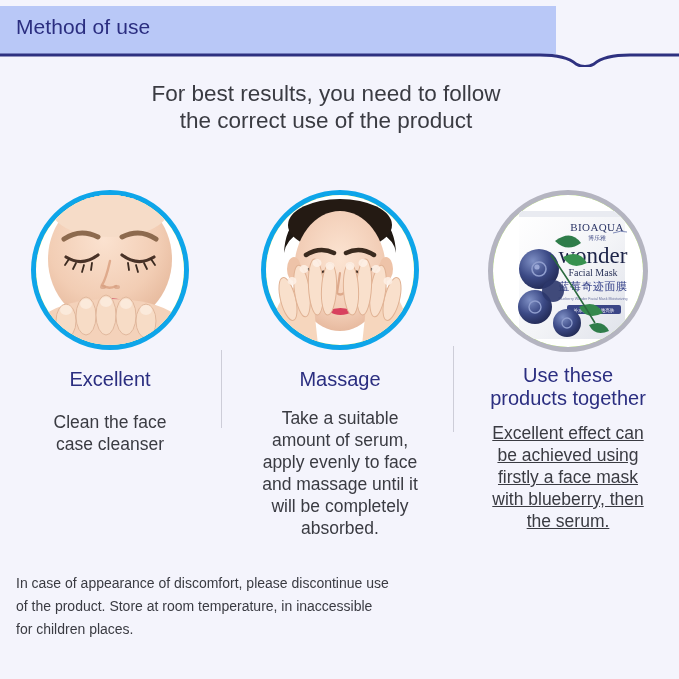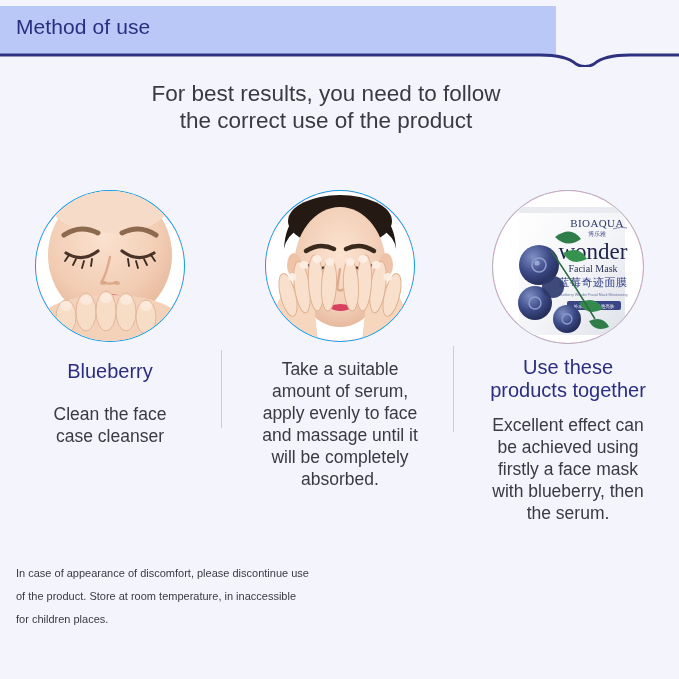--- a/index.html
+++ b/index.html
@@ -38,45 +38,45 @@
   
   .cols{position:absolute;left:0;top:168px;width:679px;height:400px;}
   .col{position:absolute;top:0;text-align:center;}
   .col-1{left:10px;width:200px;}
   .col-2{left:238px;width:204px;}
   .col-3{left:464px;width:208px;}
 
   .circle{
     width:148px;height:150px;border-radius:50%;
     margin:22px auto 0;overflow:hidden;position:relative;
-    border:1px solid #0ea5e9;background:#ec4899;
+    border:5px solid #0ea5e9;background:#84cc16;
   }
   .c3 .circle{width:150px;height:152px;border-color:#b4b4c0;}
 
   .cap{
     margin-top:18px;color:#2b2e80;font-size:20px;line-height:23px;
   }
   .c3 .cap{margin-top:12px;}
   .body{
     margin-top:16px;color:#3a3b42;font-size:17.5px;line-height:22px;
   }
   .c1 .body{margin-top:20px;}
-  .c3 .body{margin-top:12px;}
+  .c3 .body{margin-top:12px;text-decoration:underline;}
 
   .divider{
     position:absolute;top:0;width:1px;background:#cdcdd8;
   }
   .div-1{left:221px;top:182px;height:78px;}
   .div-2{left:453px;top:178px;height:86px;}
 
   
   .tips{position:absolute;left:16px;top:562px;width:650px;}
   .tips-title{color:#2b2e80;font-size:20px;line-height:24px;}
   .tips-body{
-    color:#3a3b42;font-size:11px;line-height:23px;
+    margin-top:10px;color:#3a3b42;font-size:14px;line-height:23px;
   }
 
   
   .ill{position:absolute;inset:0;}
   .ill svg{display:block;width:100%;height:100%;}
 </style>
 </head>
 <body>
 
 <div class="page">
@@ -142,21 +142,21 @@
               <ellipse cx="30" cy="115" rx="6" ry="5"></ellipse>
               <ellipse cx="50" cy="109" rx="6" ry="5"></ellipse>
               <ellipse cx="70" cy="107" rx="6" ry="5"></ellipse>
               <ellipse cx="90" cy="109" rx="6" ry="5"></ellipse>
               <ellipse cx="110" cy="115" rx="6" ry="5"></ellipse>
             </g>
           </svg>
         </div>
       </div>
       <div class="cap">
-        <span>Blueberry</span>
+        <span>Excellent</span>
       </div>
       <div class="body">
         <div>Clean the face</div>
         <div>case cleanser</div>
       </div>
     </div>
 
     <div class="col col-2 c2">
       <div class="circle">
         <div class="ill">
@@ -211,20 +211,23 @@
               <ellipse cx="38" cy="74" rx="4.5" ry="4"></ellipse>
               <ellipse cx="51" cy="68" rx="4.5" ry="4"></ellipse>
               <ellipse cx="64" cy="71" rx="4.5" ry="4"></ellipse>
               <ellipse cx="122" cy="86" rx="4.5" ry="4"></ellipse>
               <ellipse cx="110" cy="74" rx="4.5" ry="4"></ellipse>
               <ellipse cx="97" cy="68" rx="4.5" ry="4"></ellipse>
               <ellipse cx="84" cy="71" rx="4.5" ry="4"></ellipse>
             </g>
           </svg>
         </div>
+      </div>
+      <div class="cap">
+        <span>Massage</span>
       </div>
       <div class="body">
         <div>Take a suitable</div>
         <div>amount of serum,</div>
         <div>apply evenly to face</div>
         <div>and massage until it</div>
         <div>will be completely</div>
         <div>absorbed.</div>
       </div>
     </div>

